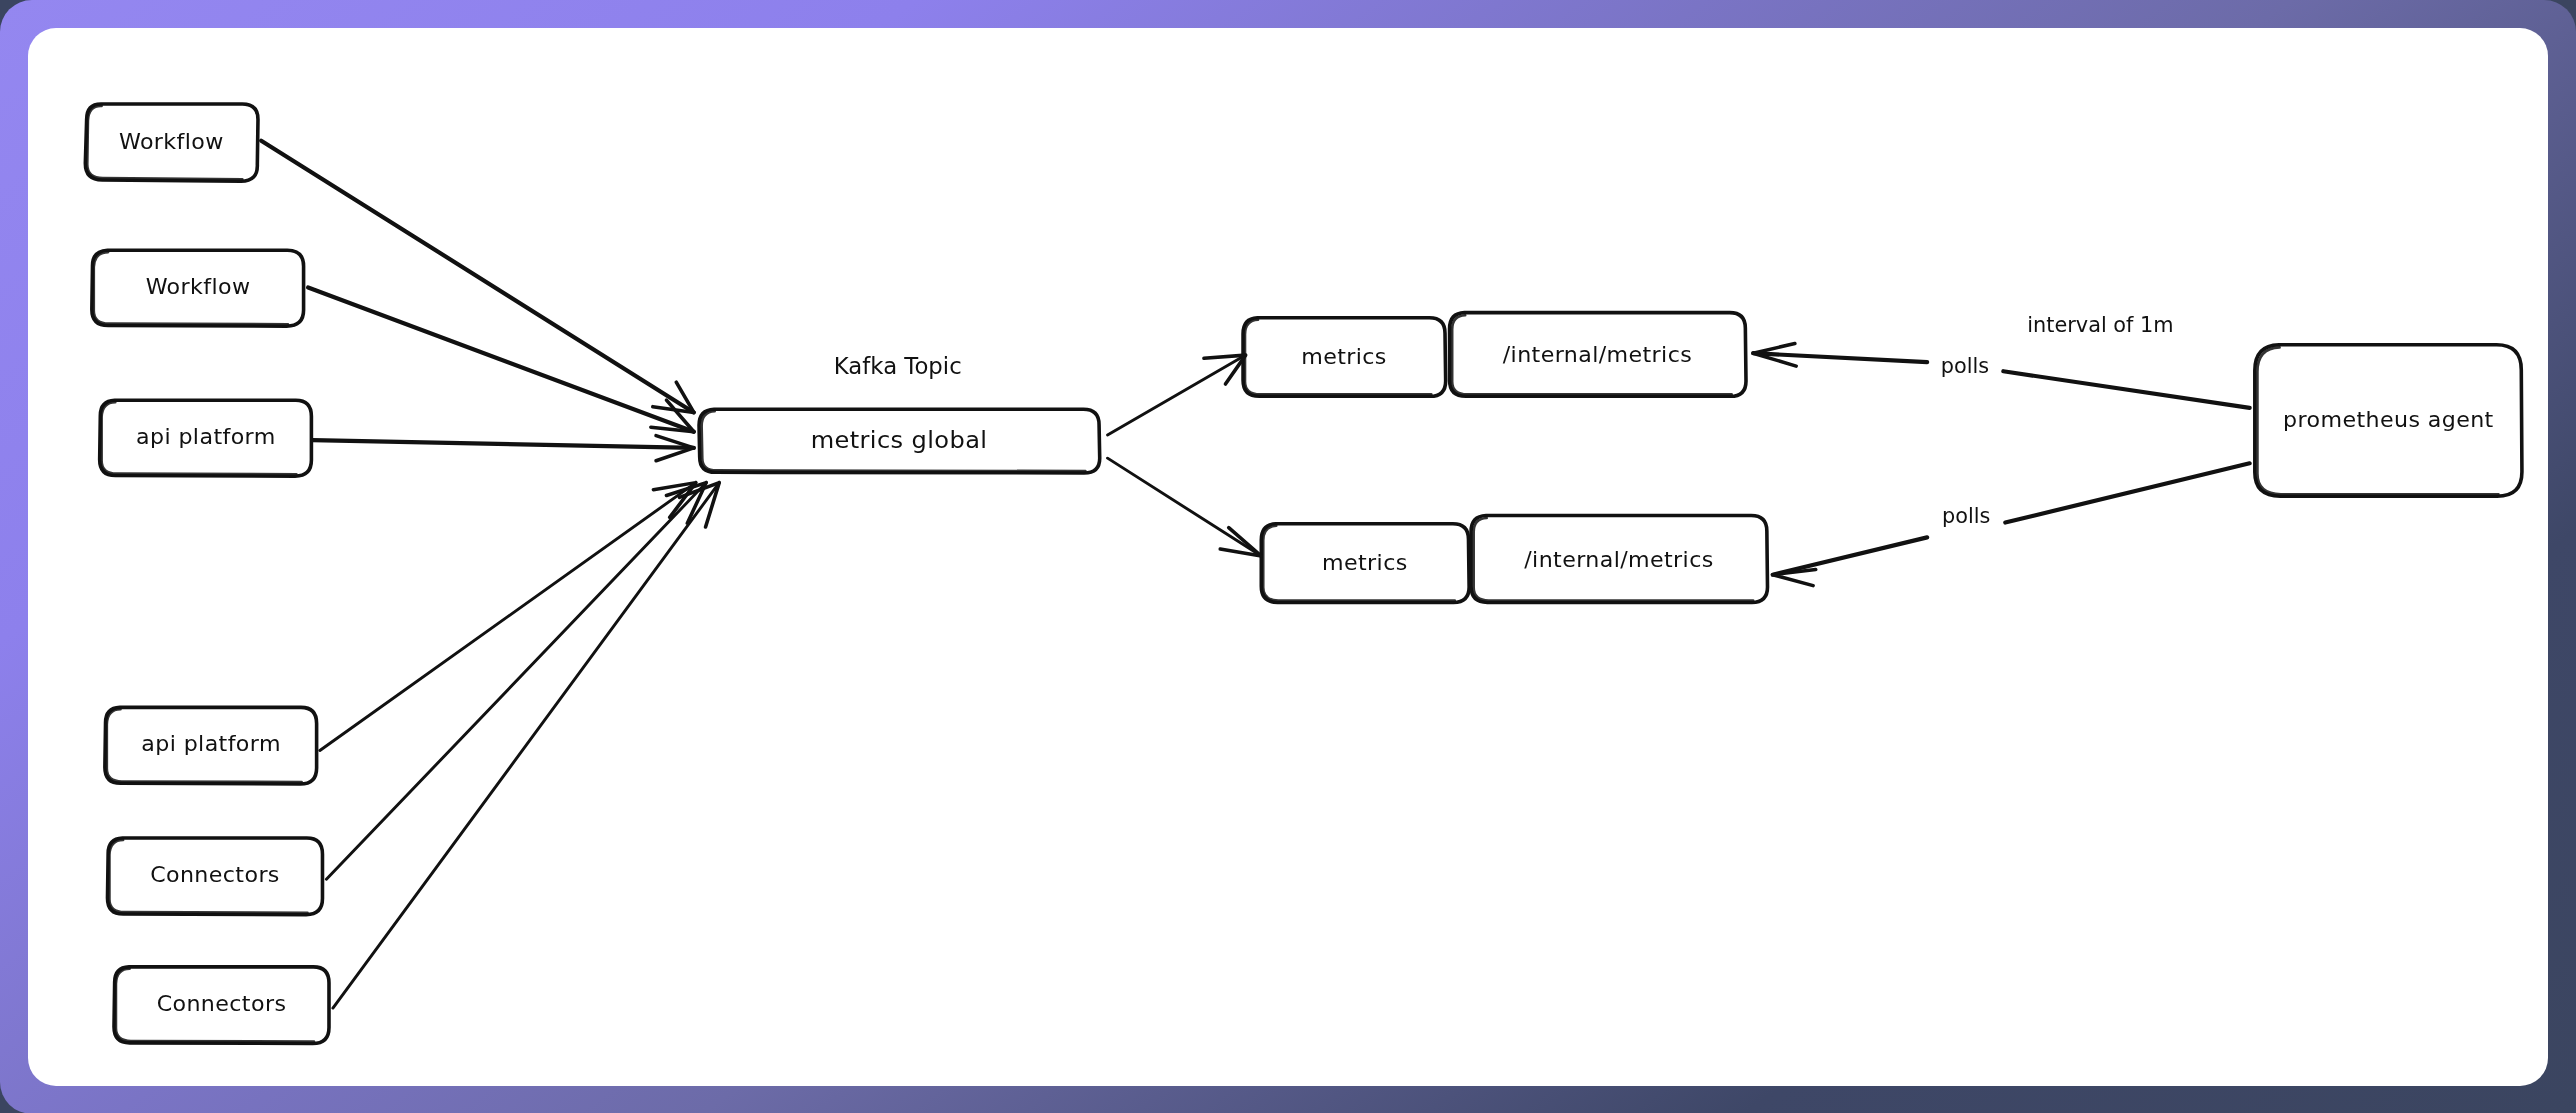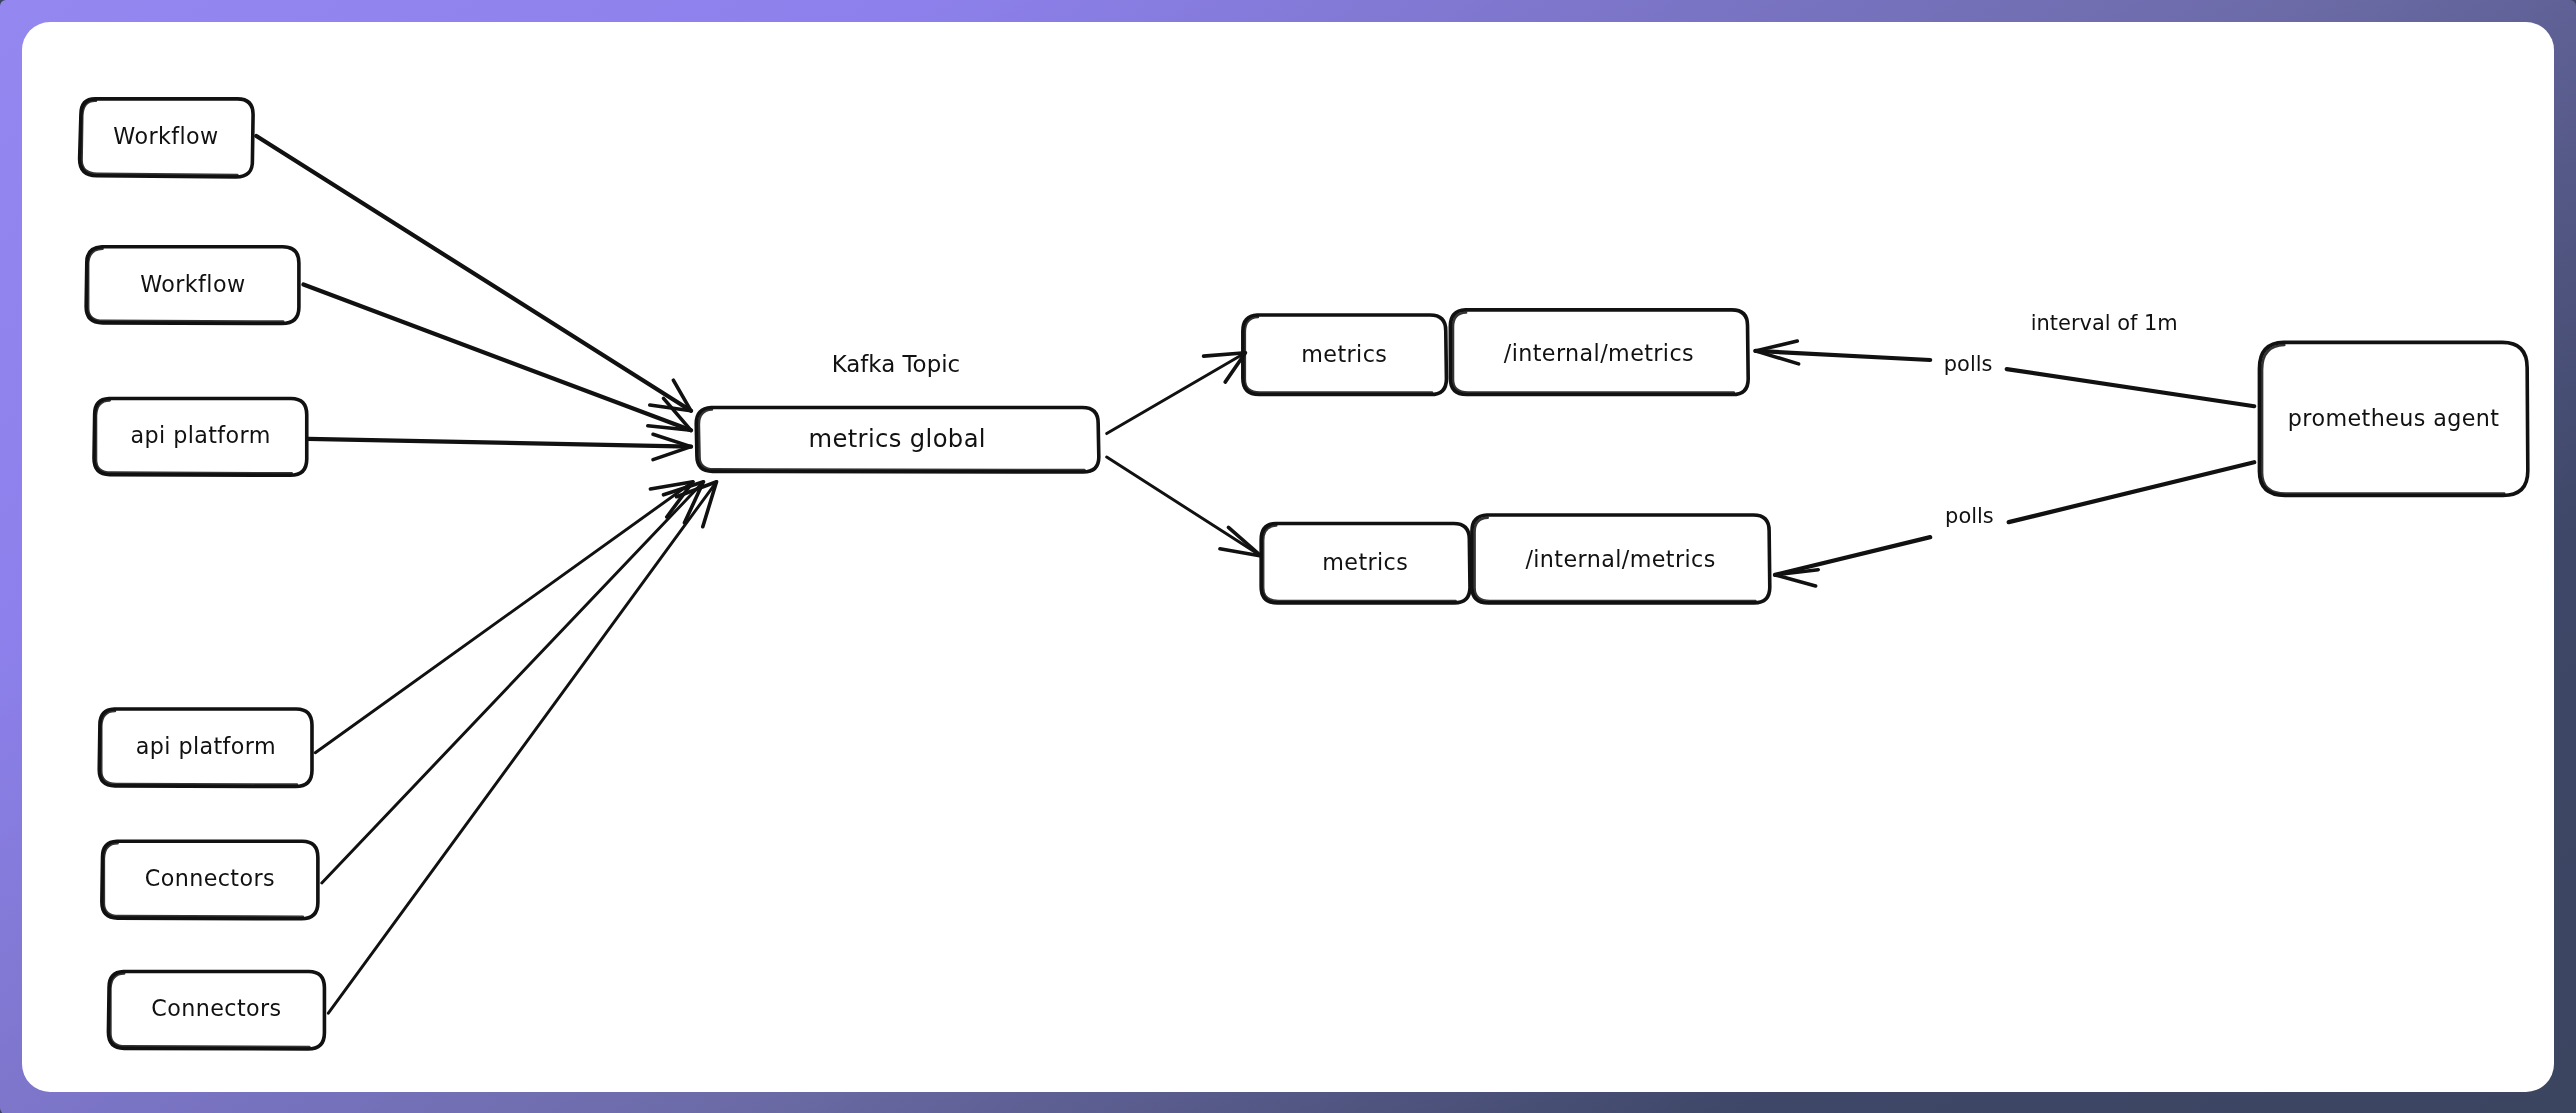--- a/index.html
+++ b/index.html
@@ -12,22 +12,22 @@
     height: 1114px;
     font-family: "DejaVu Sans", sans-serif;
     overflow: hidden;
   }
   #screen {
     position: relative;
     width: 2576px;
     height: 1114px;
     box-sizing: border-box;
     background: linear-gradient(145deg, #9487f0 0%, #8d80ec 22%, #6c6ba8 55%, #3e4767 80%, #3b4560 100%);
-    padding: 22px;
-    border-radius: 6px;
+    padding: 28px;
+    border-radius: 32px;
   }
   #canvas {
     position: relative;
     width: 100%;
     height: 100%;
     background: #ffffff;
     border-radius: 28px;
     overflow: hidden;
   }
   #diagram {

